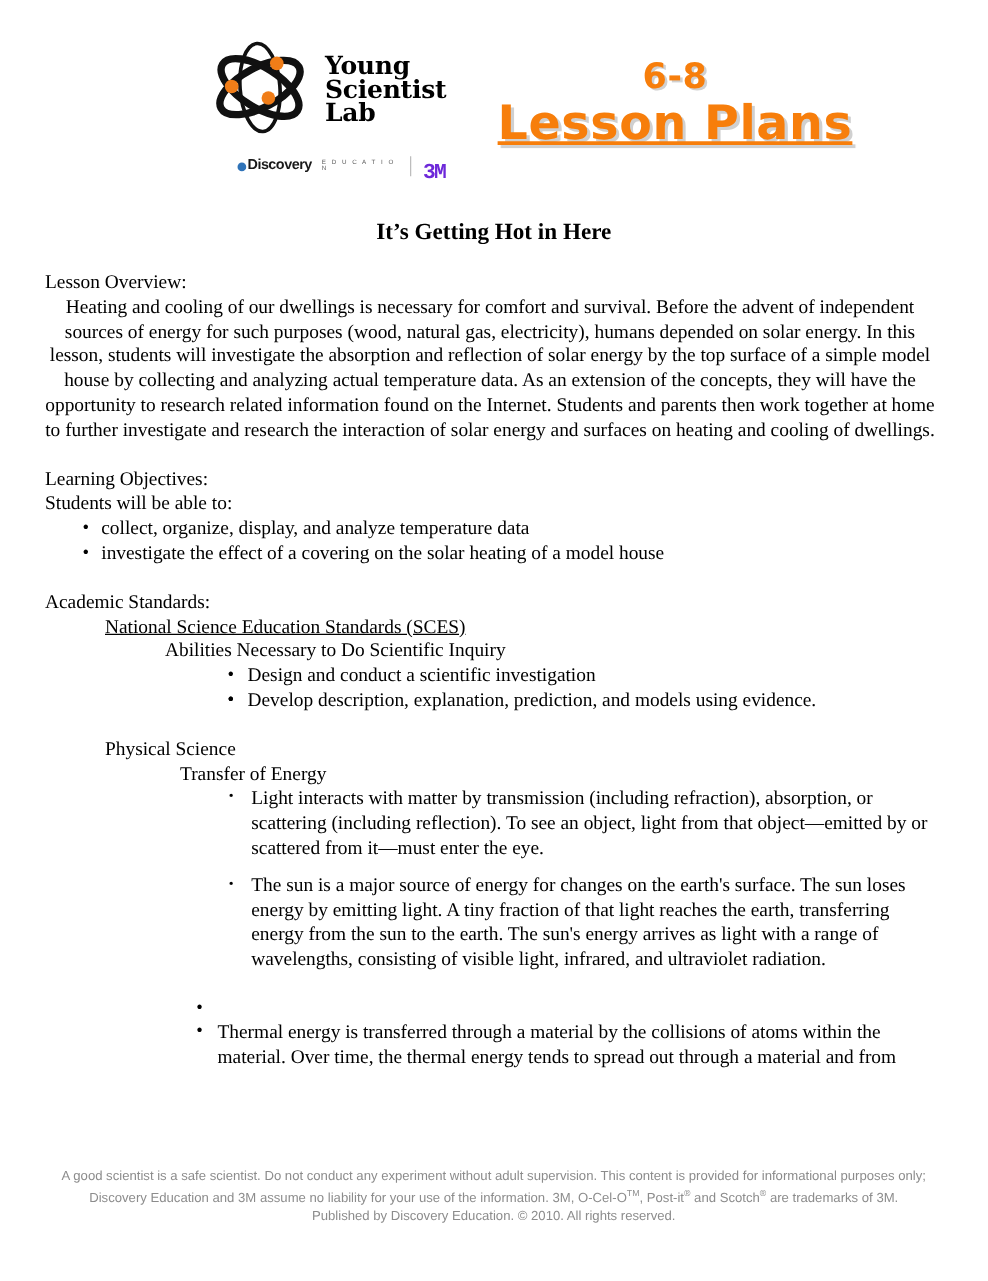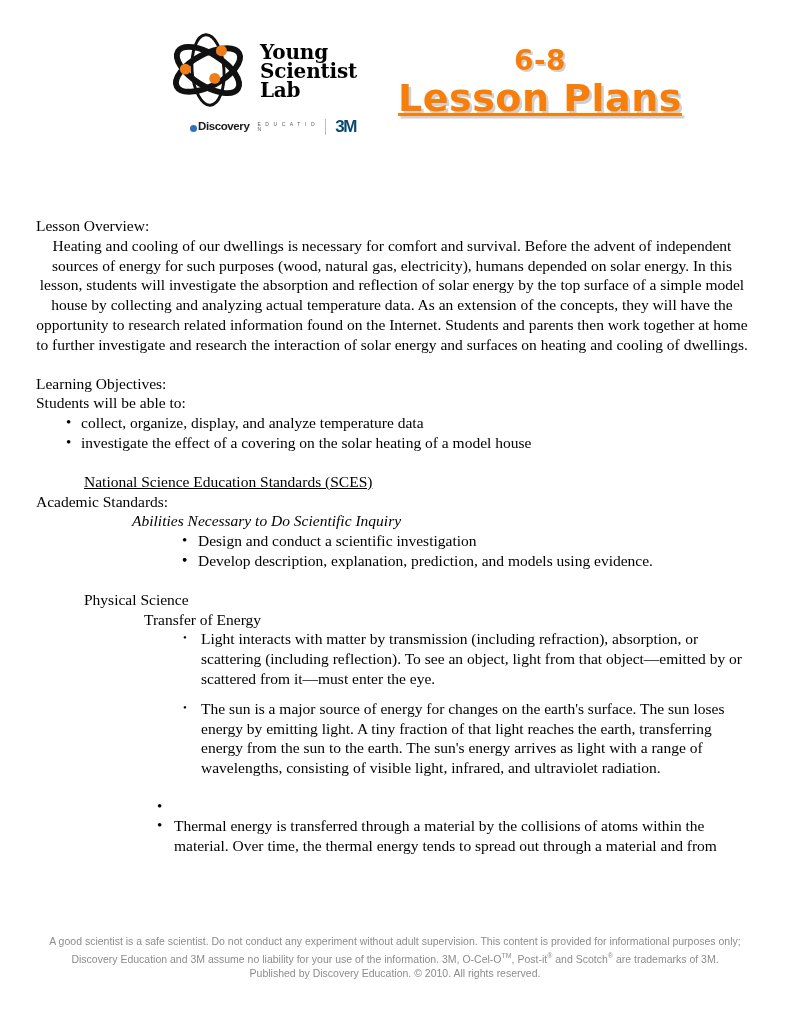--- a/index.html
+++ b/index.html
@@ -102,25 +102,26 @@
     color: #5a5a5a;
     margin-top: 1px;
     padding-left: 8px;
   }
   .de-divider {
     width: 1px;
     height: 16px;
     background: #bdbdbd;
   }
   .mmm-logo {
-    font-family: Liberation Sans, sans-serif;
+    font-family: Liberation Mono, monospace;
     font-weight: 700;
     font-size: 17px;
     letter-spacing: -1.4px;
-    color: #0c4a6e;
+    color: #6d28d9;
+    margin-top: 12px;
   }
 
   
   .lesson-title-block {
     position: absolute;
     left: 390px;
     top: 46px;
     width: 300px;
     text-align: center;
   }
@@ -168,21 +169,21 @@
   }
 
   .para { margin: 0; text-align: center; }
   .label-line { margin: 0; }
   .spacer-sm { height: 10px; }
   .spacer-md { height: 19px; }
 
   .underlined { text-decoration: underline; }
 
   .ind-1 { padding-left: 48px; }
-  .ind-2 { padding-left: 96px; font-style: italic; }
+  .ind-2 { padding-left: 96px; }
   .ind-3 { padding-left: 108px; }
 
   ul.bl {
     margin: 0;
     padding: 0;
     list-style: none;
   }
   ul.bl > li {
     position: relative;
     margin: 0;
@@ -270,20 +271,21 @@
         <span class="mmm-logo">3M</span>
       </div>
     </div>
 
     <div class="lesson-title-block">
       <div class="grade-band">6-8</div>
       <div class="lesson-plans">Lesson Plans</div>
     </div>
   </div>
 
+  <div class="doc-title">It’s Getting Hot in Here</div>
 
   <div class="content">
 
     <p class="label-line">Lesson Overview:</p>
     <p class="para">Heating and cooling of our dwellings is necessary for comfort and survival. Before the advent of independent sources of energy for such purposes (wood, natural gas, electricity), humans depended on solar energy. In this lesson, students will investigate the absorption and reflection of solar energy by the top surface of a simple model house by collecting and analyzing actual temperature data. As an extension of the concepts, they will have the opportunity to research related information found on the Internet. Students and parents then work together at home to further investigate and research the interaction of solar energy and surfaces on heating and cooling of dwellings.</p>
 
     <div class="spacer-md"></div>
 
     <p class="label-line">Learning Objectives:</p>
     <p class="label-line">Students will be able to:</p>
@@ -294,22 +296,22 @@
         <span class="btext">collect, organize, display, and analyze temperature data</span>
       </li>
       <li>
         <span class="bullet">•</span>
         <span class="btext">investigate the effect of  a covering on the solar heating of a model house</span>
       </li>
     </ul>
 
     <div class="spacer-md"></div>
 
+    <p class="label-line">Academic Standards:</p>
     <p class="label-line ind-1 underlined">National Science Education Standards (SCES)</p>
-    <p class="label-line">Academic Standards:</p>
     <p class="label-line ind-2">Abilities Necessary to Do Scientific Inquiry</p>
 
     <ul class="bl bl-b">
       <li>
         <span class="bullet">•</span>
         <span class="btext">Design and conduct a scientific investigation</span>
       </li>
       <li>
         <span class="bullet">•</span>
       </li>

